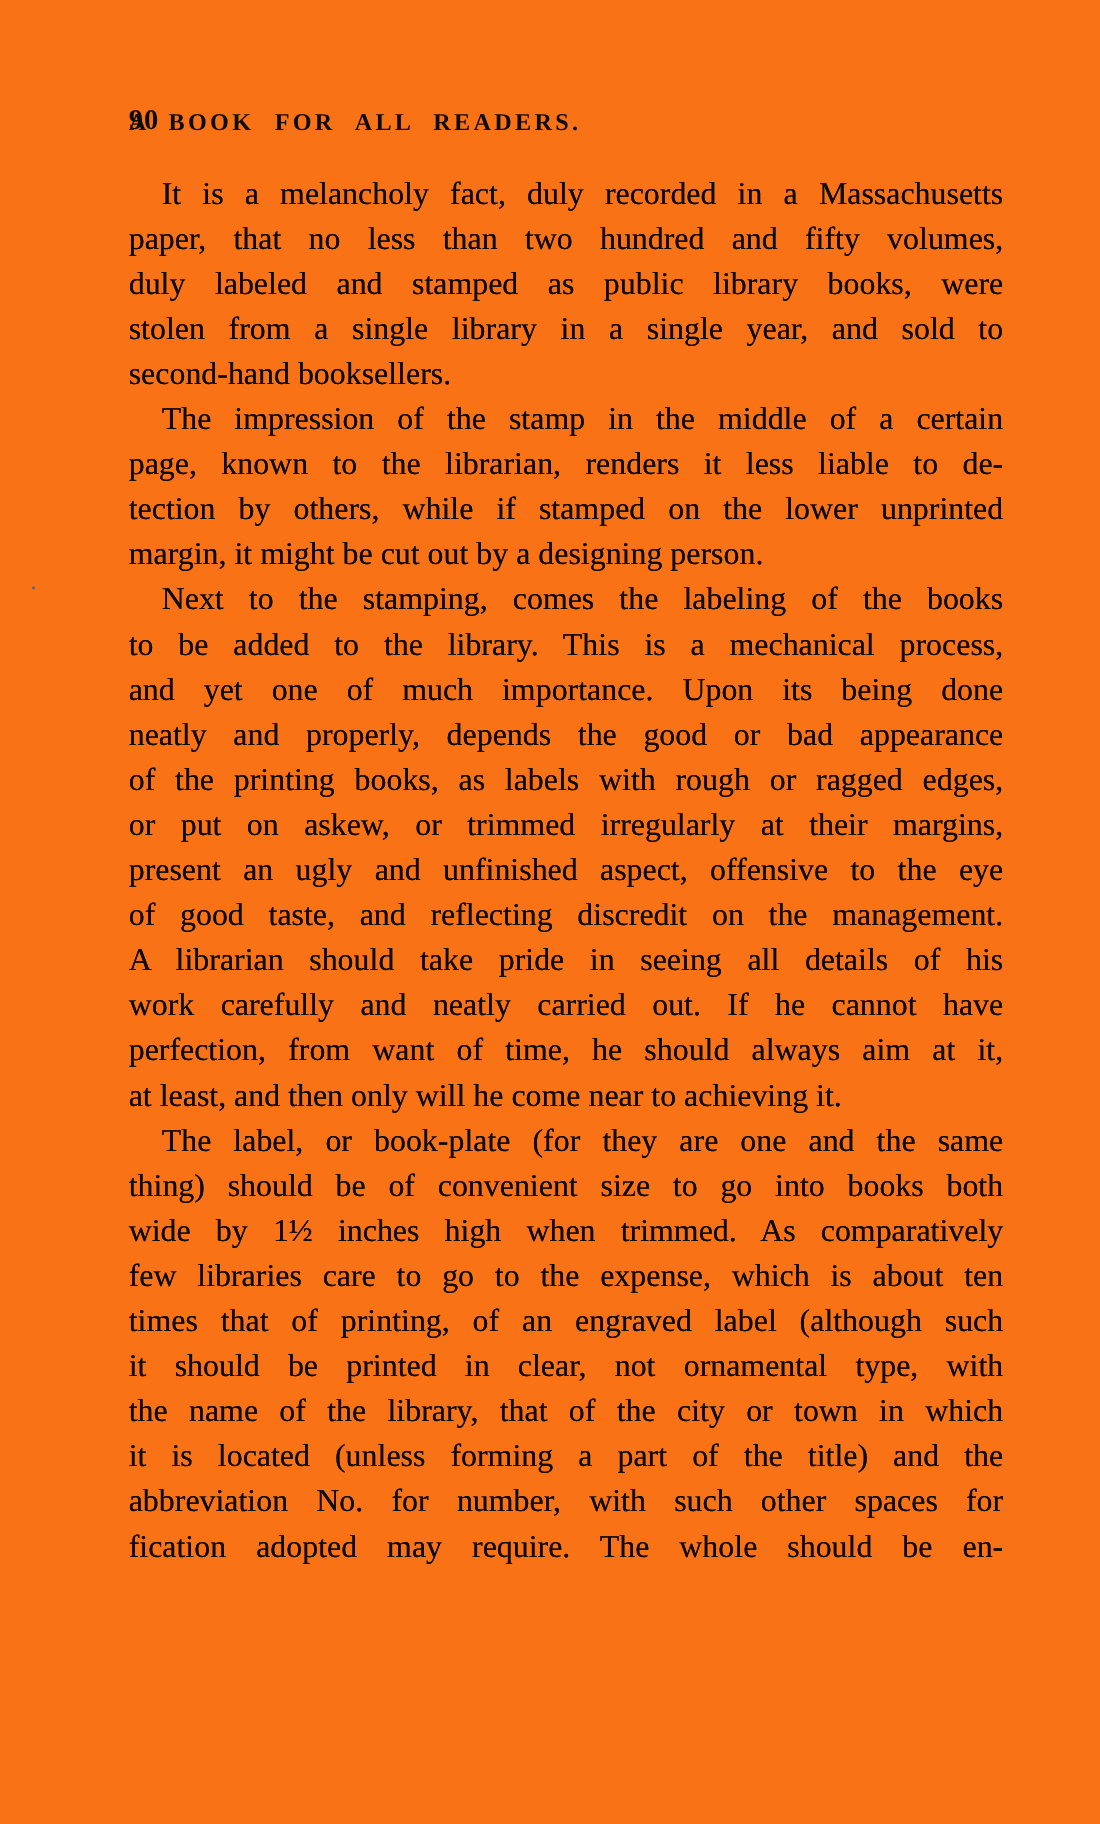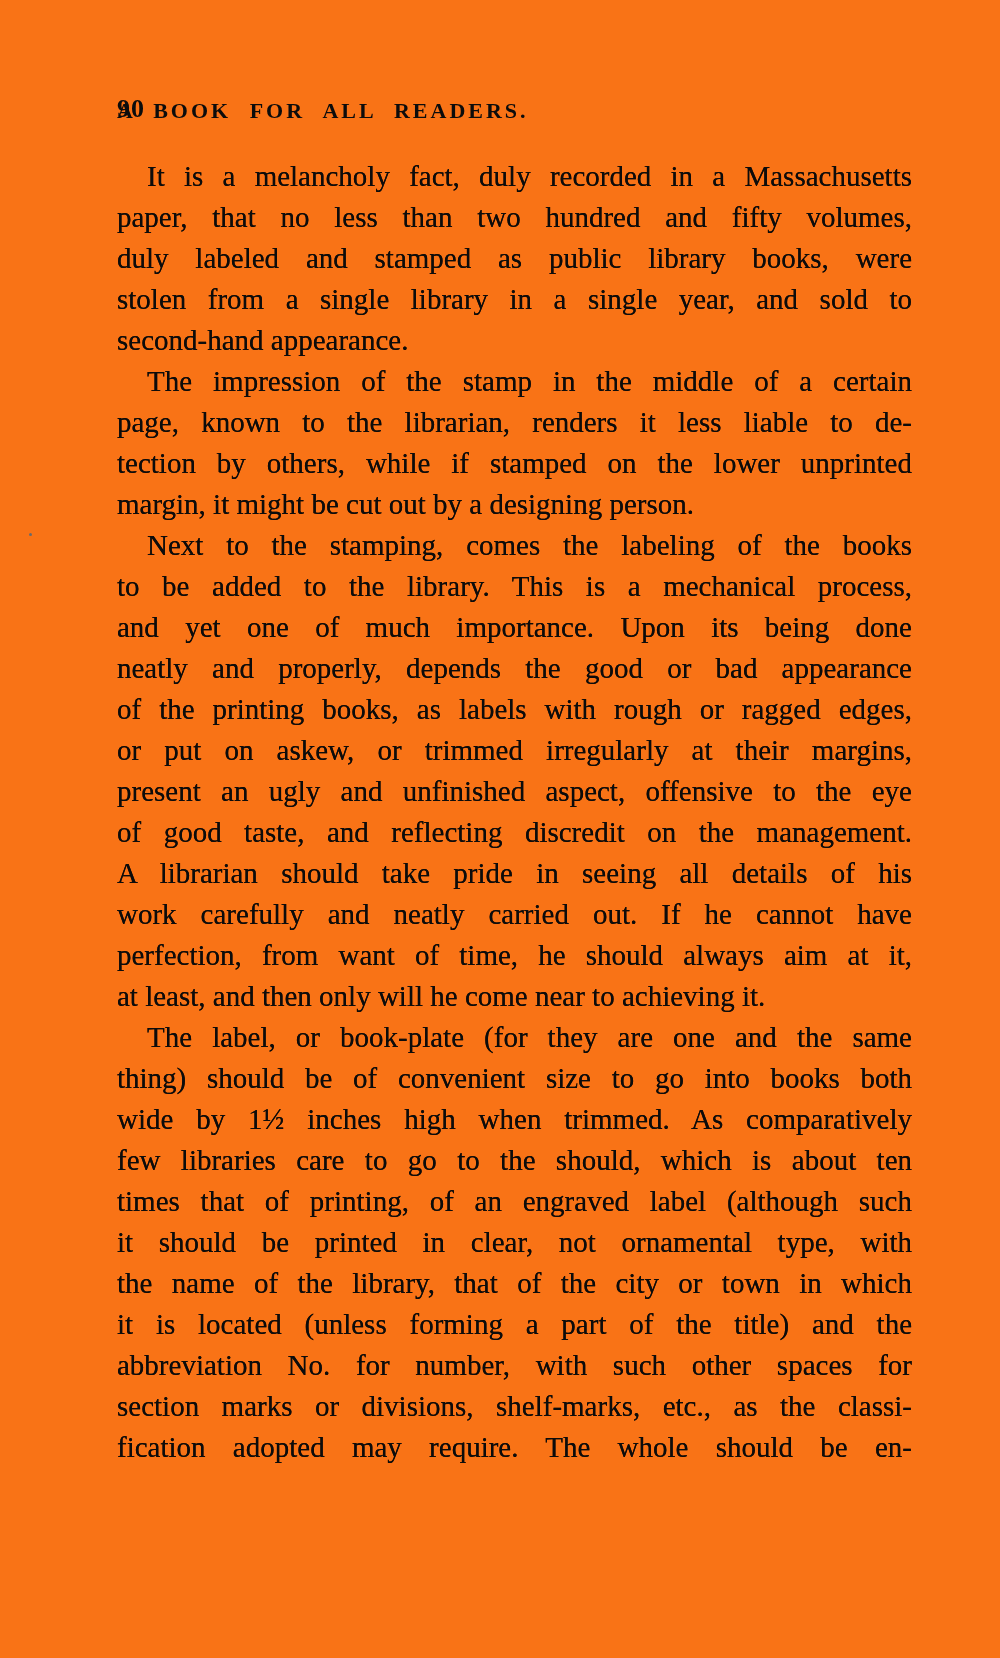--- a/index.html
+++ b/index.html
@@ -81,21 +81,21 @@
 
   <div class="scan-speck"></div>
 
   <div class="text-block">
 
     <div>
       <div class="line indent">It is a melancholy fact, duly recorded in a Massachusetts</div>
       <div class="line">paper, that no less than two hundred and fifty volumes,</div>
       <div class="line">duly labeled and stamped as public library books, were</div>
       <div class="line">stolen from a single library in a single year, and sold to</div>
-      <div class="line pend">second-hand appearance.</div>
+      <div class="line pend">second-hand booksellers.</div>
     </div>
 
     <div>
       <div class="line indent">The impression of the stamp in the middle of a certain</div>
       <div class="line">page, known to the librarian, renders it less liable to de-</div>
       <div class="line">tection by others, while if stamped on the lower unprinted</div>
       <div class="line pend">margin, it might be cut out by a designing person.</div>
     </div>
 
     <div>
@@ -110,24 +110,23 @@
       <div class="line">A librarian should take pride in seeing all details of his</div>
       <div class="line">work carefully and neatly carried out.  If he cannot have</div>
       <div class="line">perfection, from want of time, he should always aim at it,</div>
       <div class="line pend">at least, and then only will he come near to achieving it.</div>
     </div>
 
     <div>
       <div class="line indent">The label, or book-plate (for they are one and the same</div>
       <div class="line">thing) should be of convenient size to go into books both</div>
       <div class="line">wide by 1½ inches high when trimmed.  As comparatively</div>
-      <div class="line">few libraries care to go to the should, which is about ten</div>
+      <div class="line">few libraries care to go to the expense, which is about ten</div>
       <div class="line">times that of printing, of an engraved label (although such</div>
       <div class="line">it should be printed in clear, not ornamental type, with</div>
       <div class="line">the name of the library, that of the city or town in which</div>
       <div class="line">it is located (unless forming a part of the title) and the</div>
       <div class="line">abbreviation No. for number, with such other spaces for</div>
-      <div class="line">section marks or divisions, shelf-marks, etc., as the classi-</div>
       <div class="line">fication adopted may require.  The whole should be en-</div>
     </div>
 
   </div>
 </div>
 
 </body></html>

